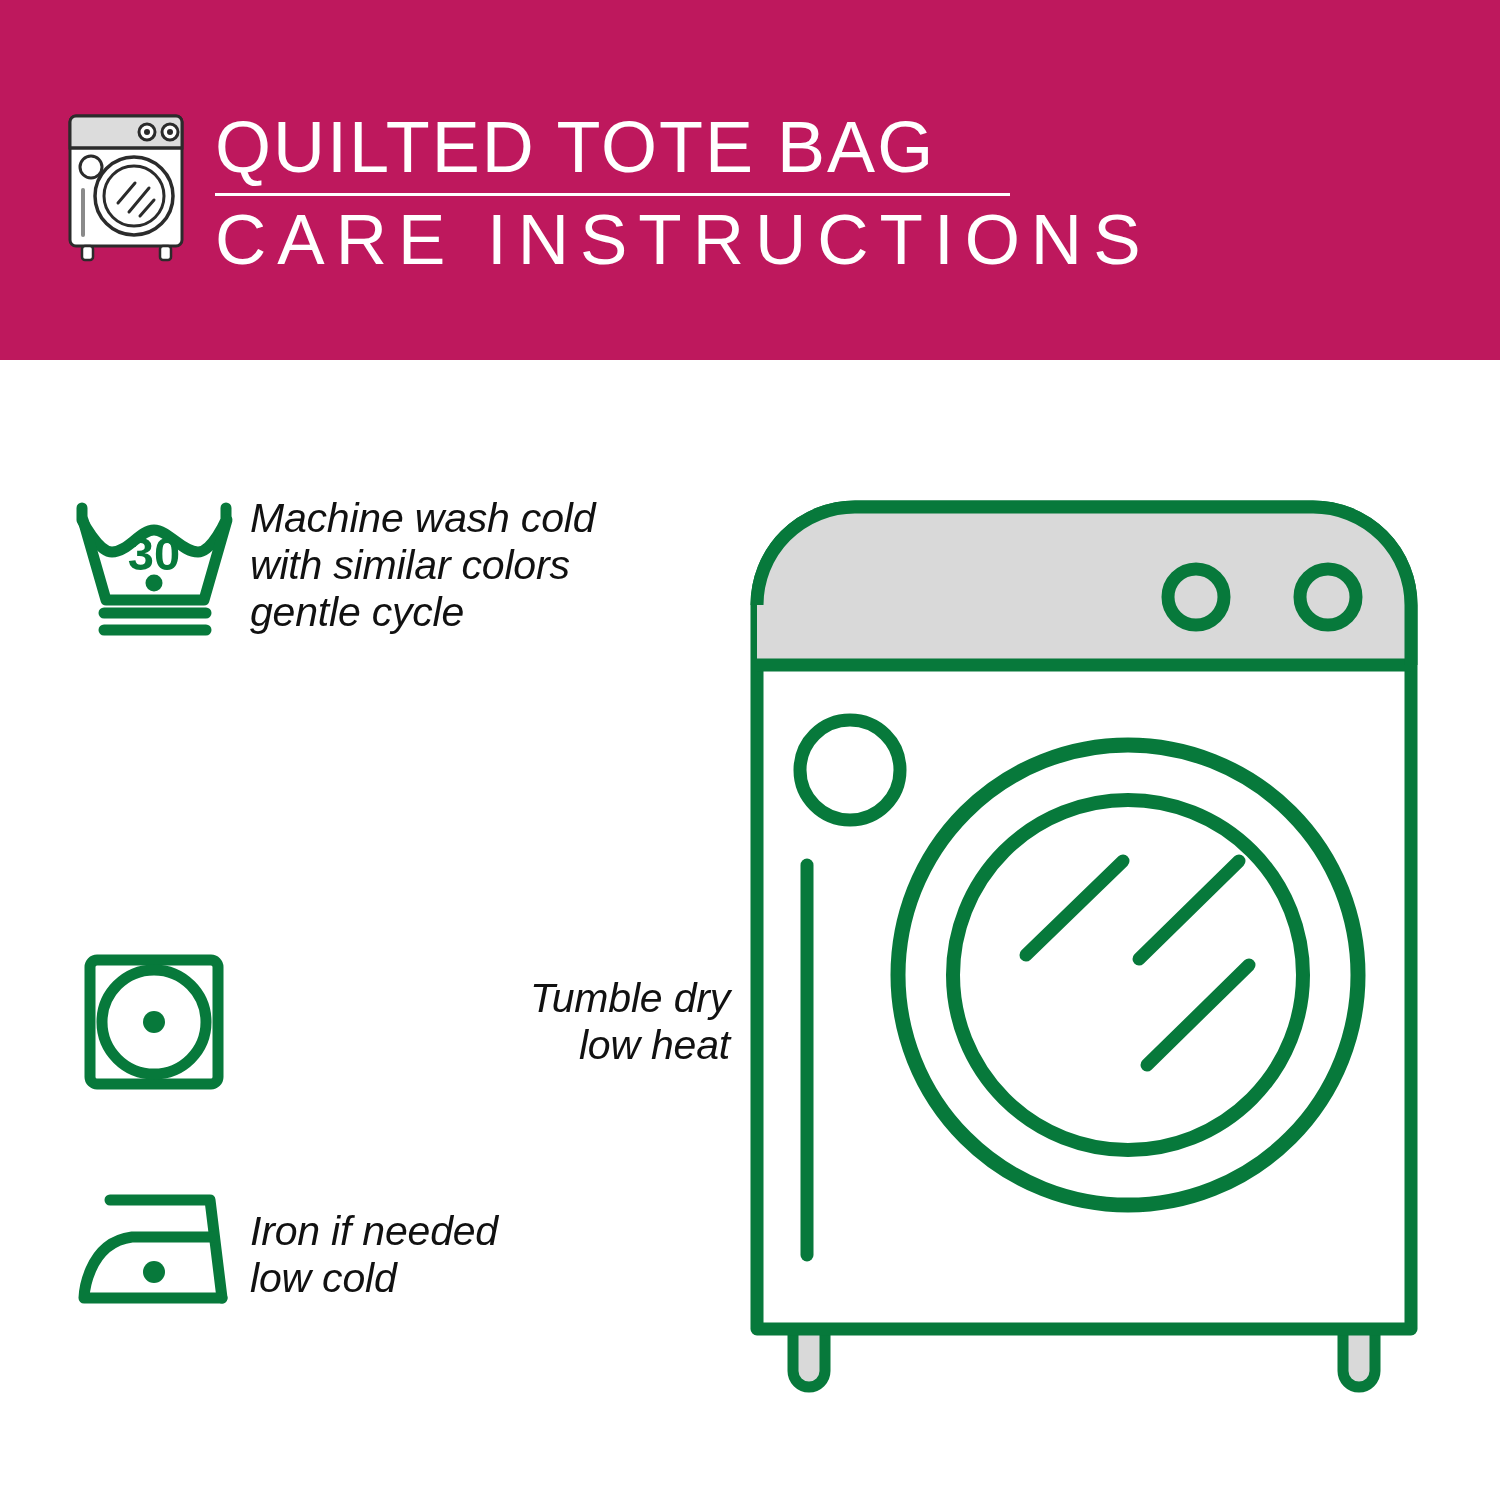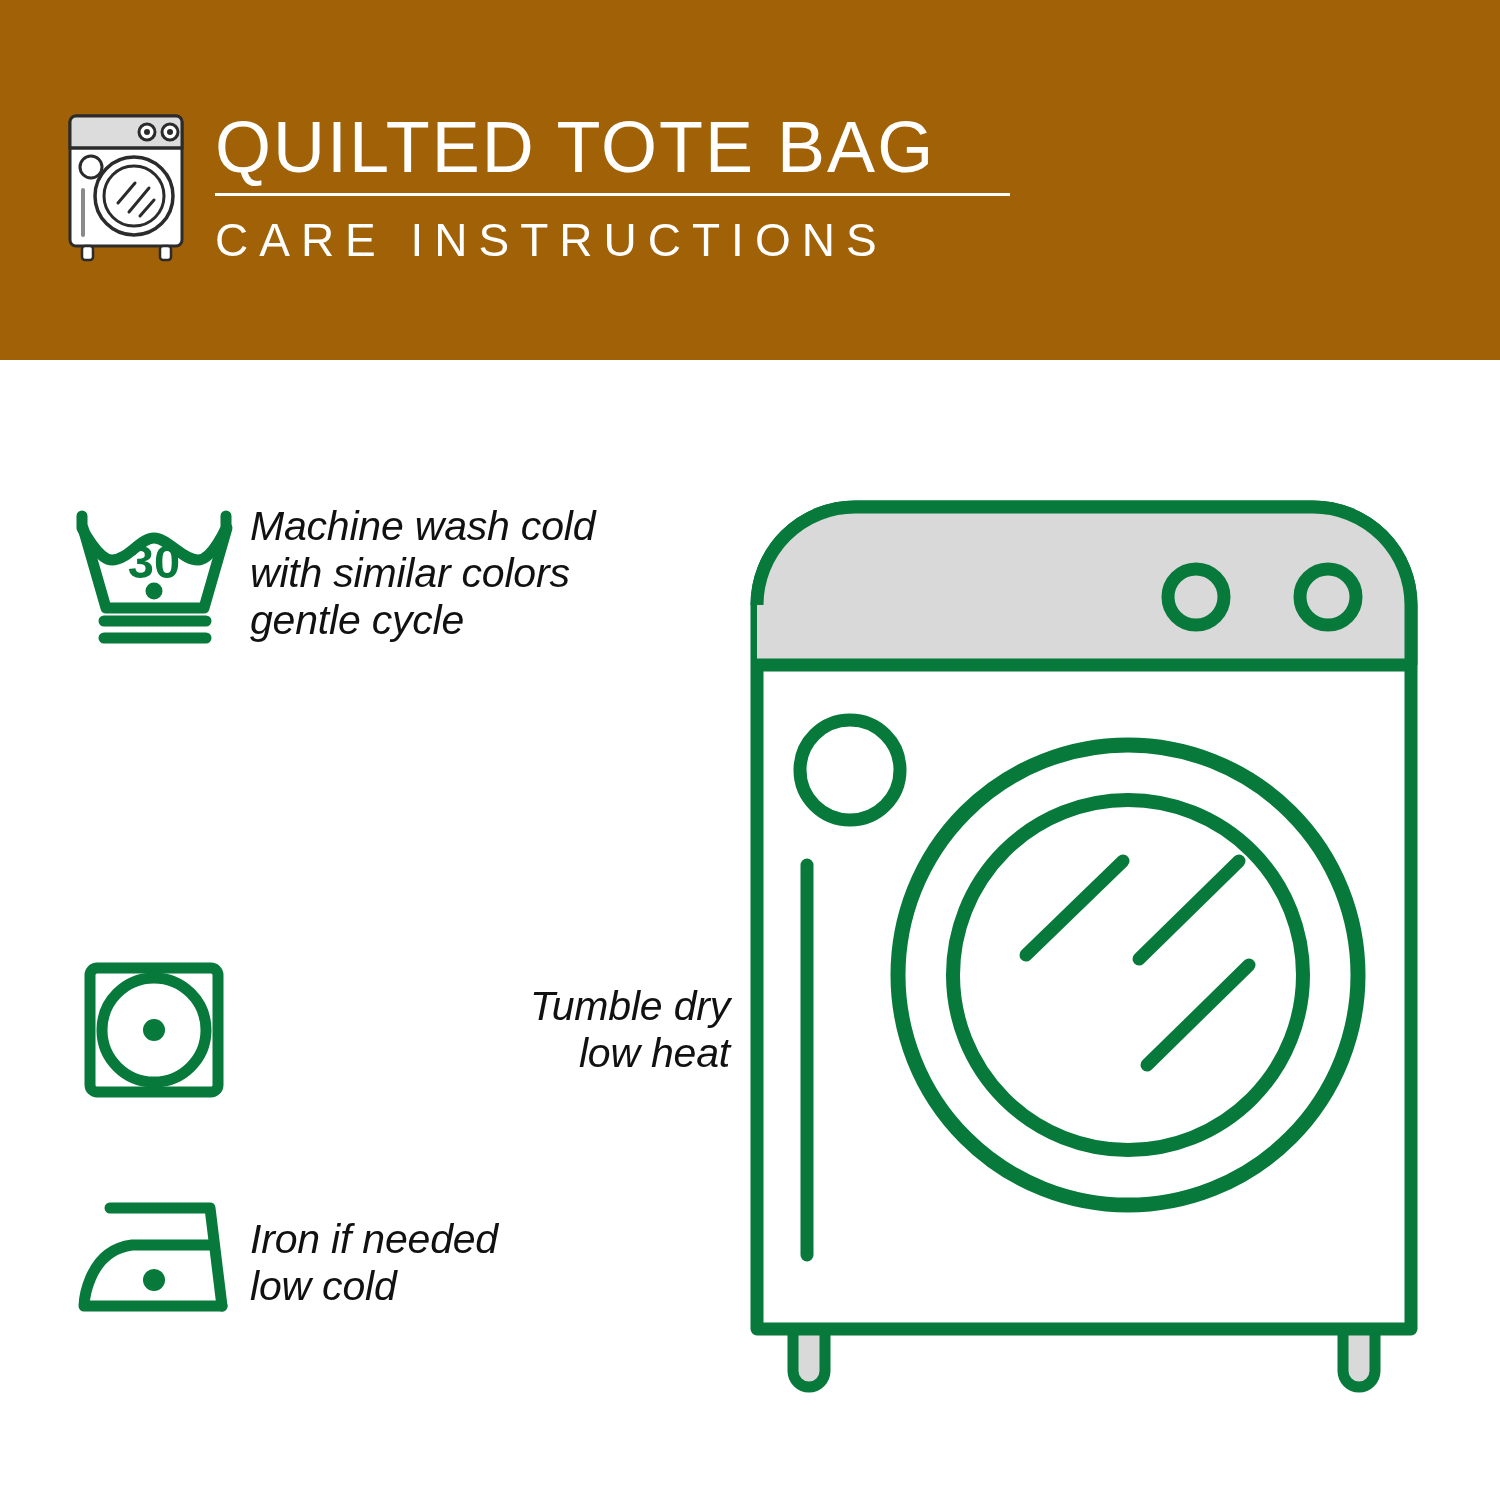--- a/index.html
+++ b/index.html
@@ -21,21 +21,21 @@
     background: #ffffff;
   }
 
   
   #header-band {
     position: absolute;
     left: 0;
     top: 0;
     width: 1500px;
     height: 360px;
-    background: #a16207;
+    background: #be185d;
   }
 
   #header-logo {
     position: absolute;
     left: 62px;
     top: 108px;
     width: 135px;
     height: 155px;
   }
 
@@ -61,33 +61,33 @@
   #title-rule {
     width: 795px;
     height: 3px;
     background: #ffffff;
     margin-top: 4px;
     margin-bottom: 6px;
   }
 
   #title-sub {
     font-family: "Liberation Sans", sans-serif;
-    font-size: 46px;
+    font-size: 71px;
     font-weight: 500;
     color: #ffffff;
     letter-spacing: 11px;
     line-height: 76px;
     white-space: nowrap;
   }
 
   
   #instructions {
     position: absolute;
     left: 0;
-    top: 348px;
+    top: 340px;
     width: 740px;
     height: 1028px;
   }
 
   .care-row {
     position: absolute;
     left: 70px;
     width: 660px;
     display: flex;
     align-items: center;

